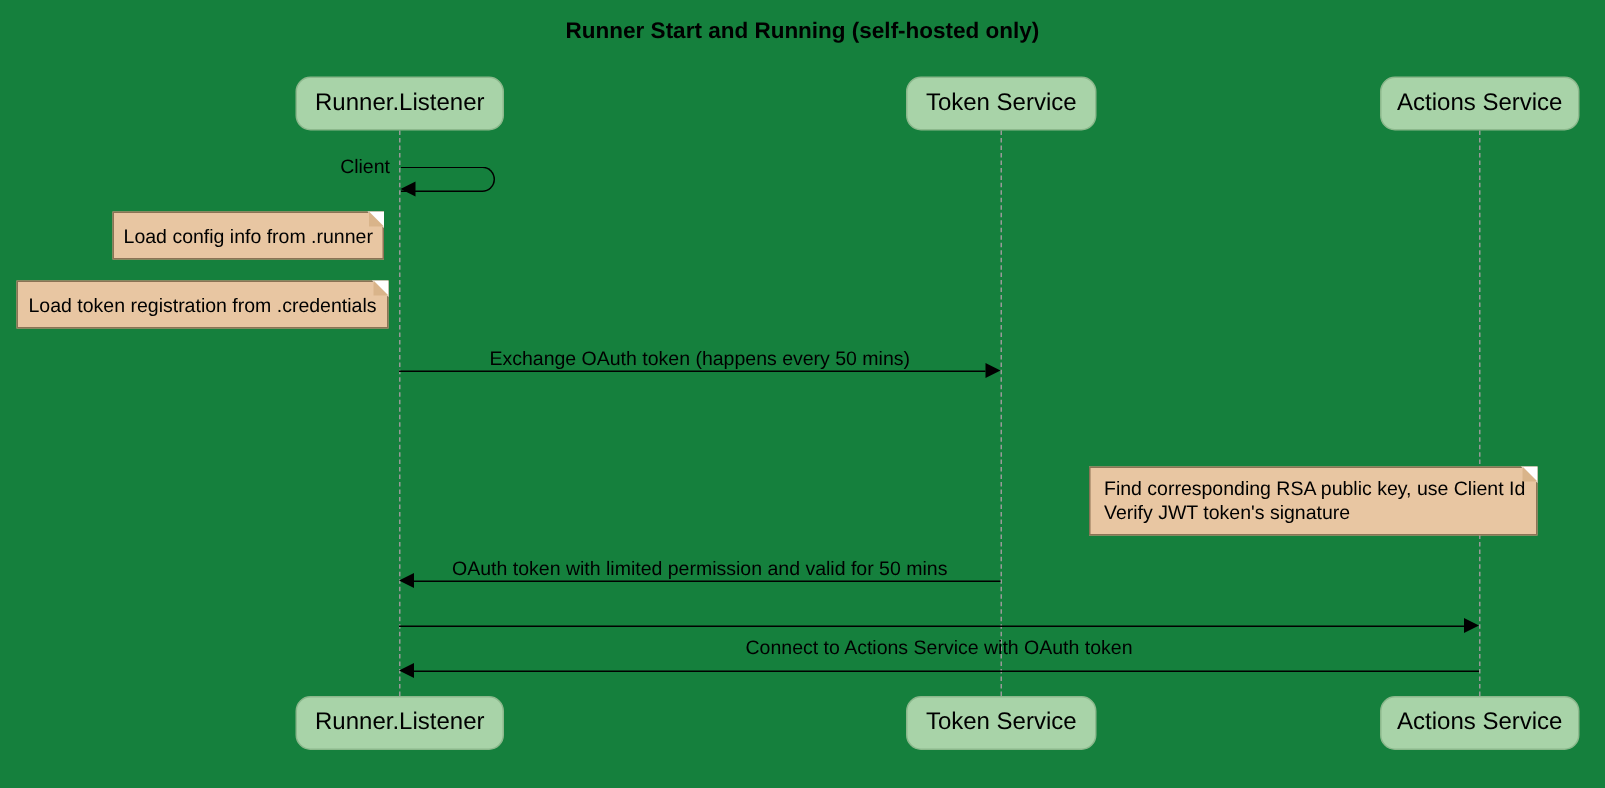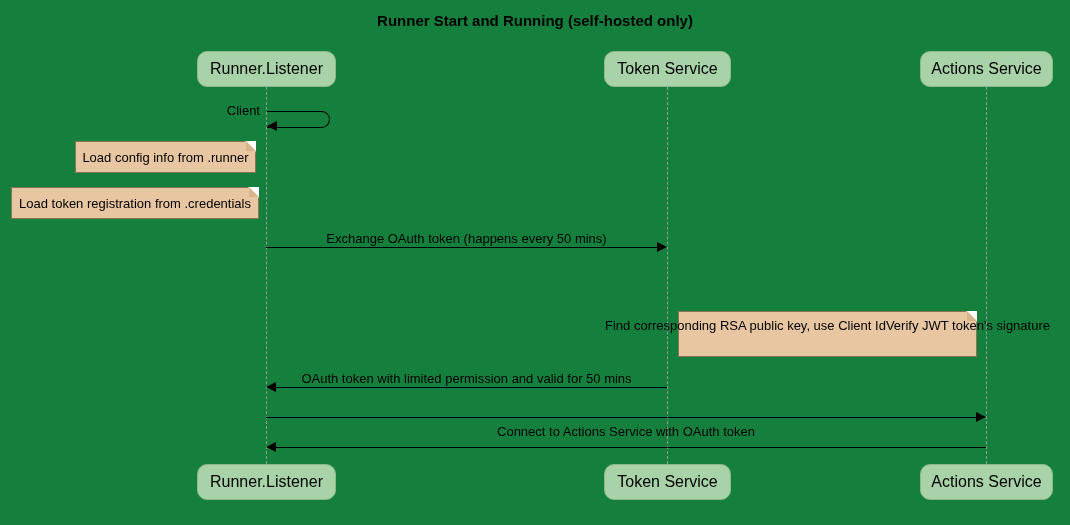--- a/index.html
+++ b/index.html
@@ -59,22 +59,22 @@
   }
   .note::before{ 
     content:'';position:absolute;top:-1px;right:-1px;width:0;height:0;
     border-top:11px solid #ffffff;border-left:11px solid transparent;
   }
   .note::after{ 
     content:'';position:absolute;top:-1px;right:-1px;width:0;height:0;
     border-bottom:10px solid var(--note-fold);border-right:10px solid transparent;
   }
   .note.multiline{
-    flex-direction:row;align-items:flex-start;justify-content:center;
-    text-align:left;padding:6px 9px;line-height:16px;
+    flex-direction:column;align-items:flex-start;justify-content:center;
+    text-align:left;padding:6px 9px;line-height:16px;margin-left:48px;
   }
 </style>
 </head>
 <body>
 
 <div class="canvas">
 
   <div class="title">Runner Start and Running (self-hosted only)</div>
 
   <div class="lifeline" style="left:266px;"></div>

